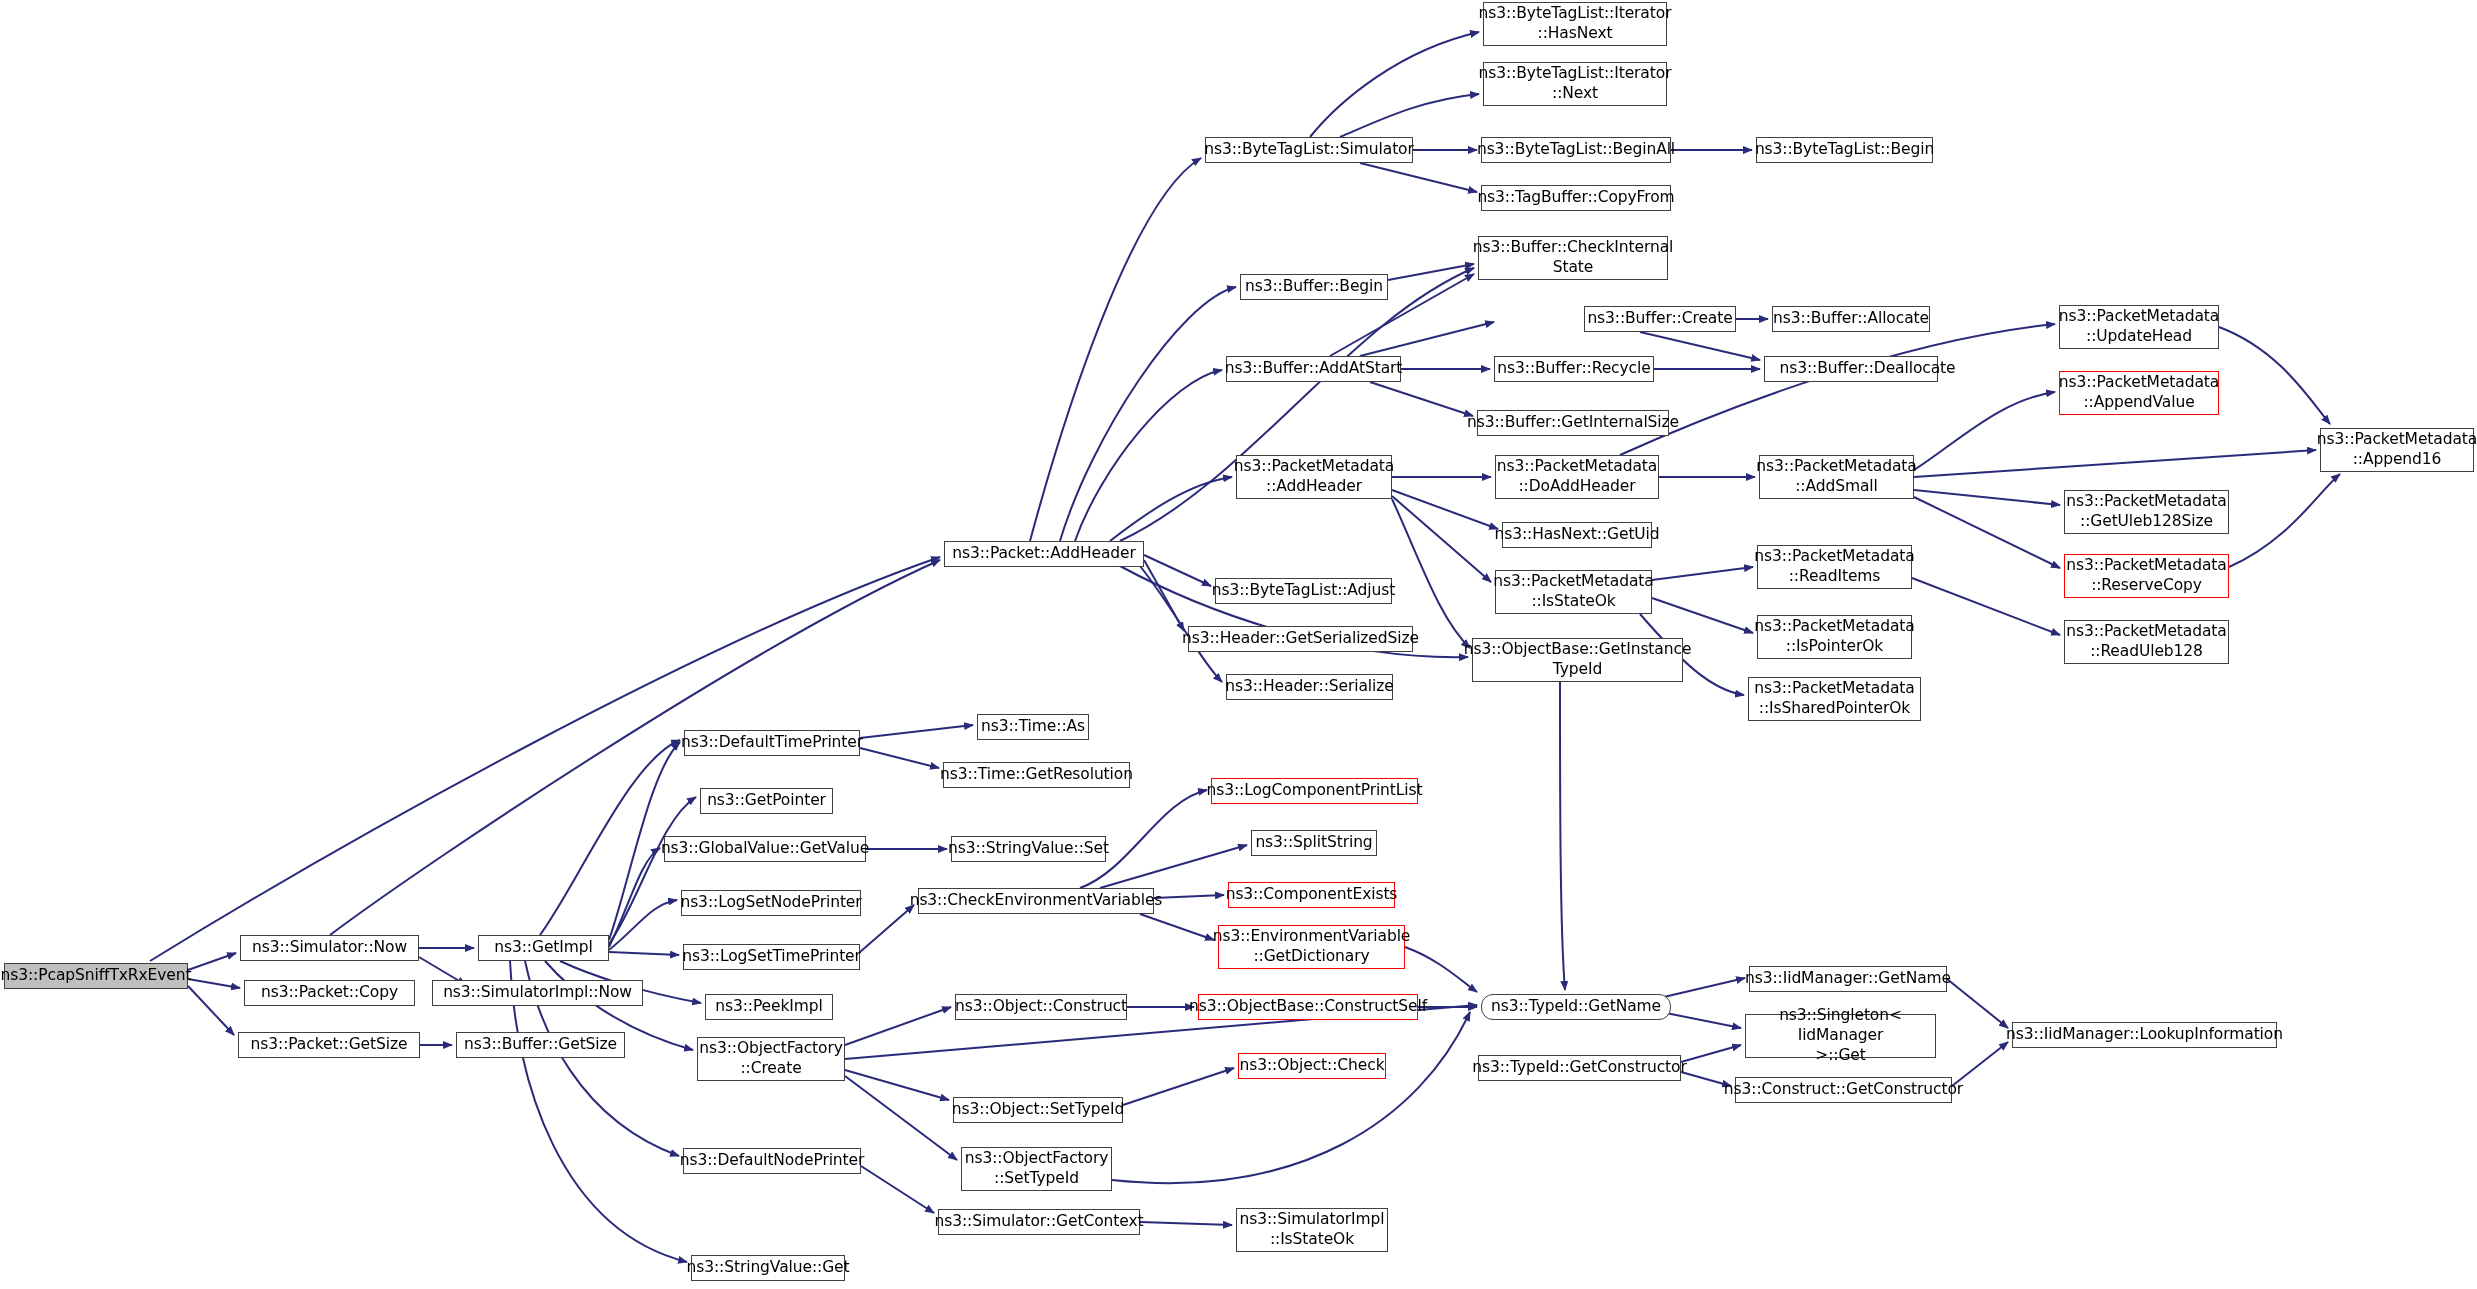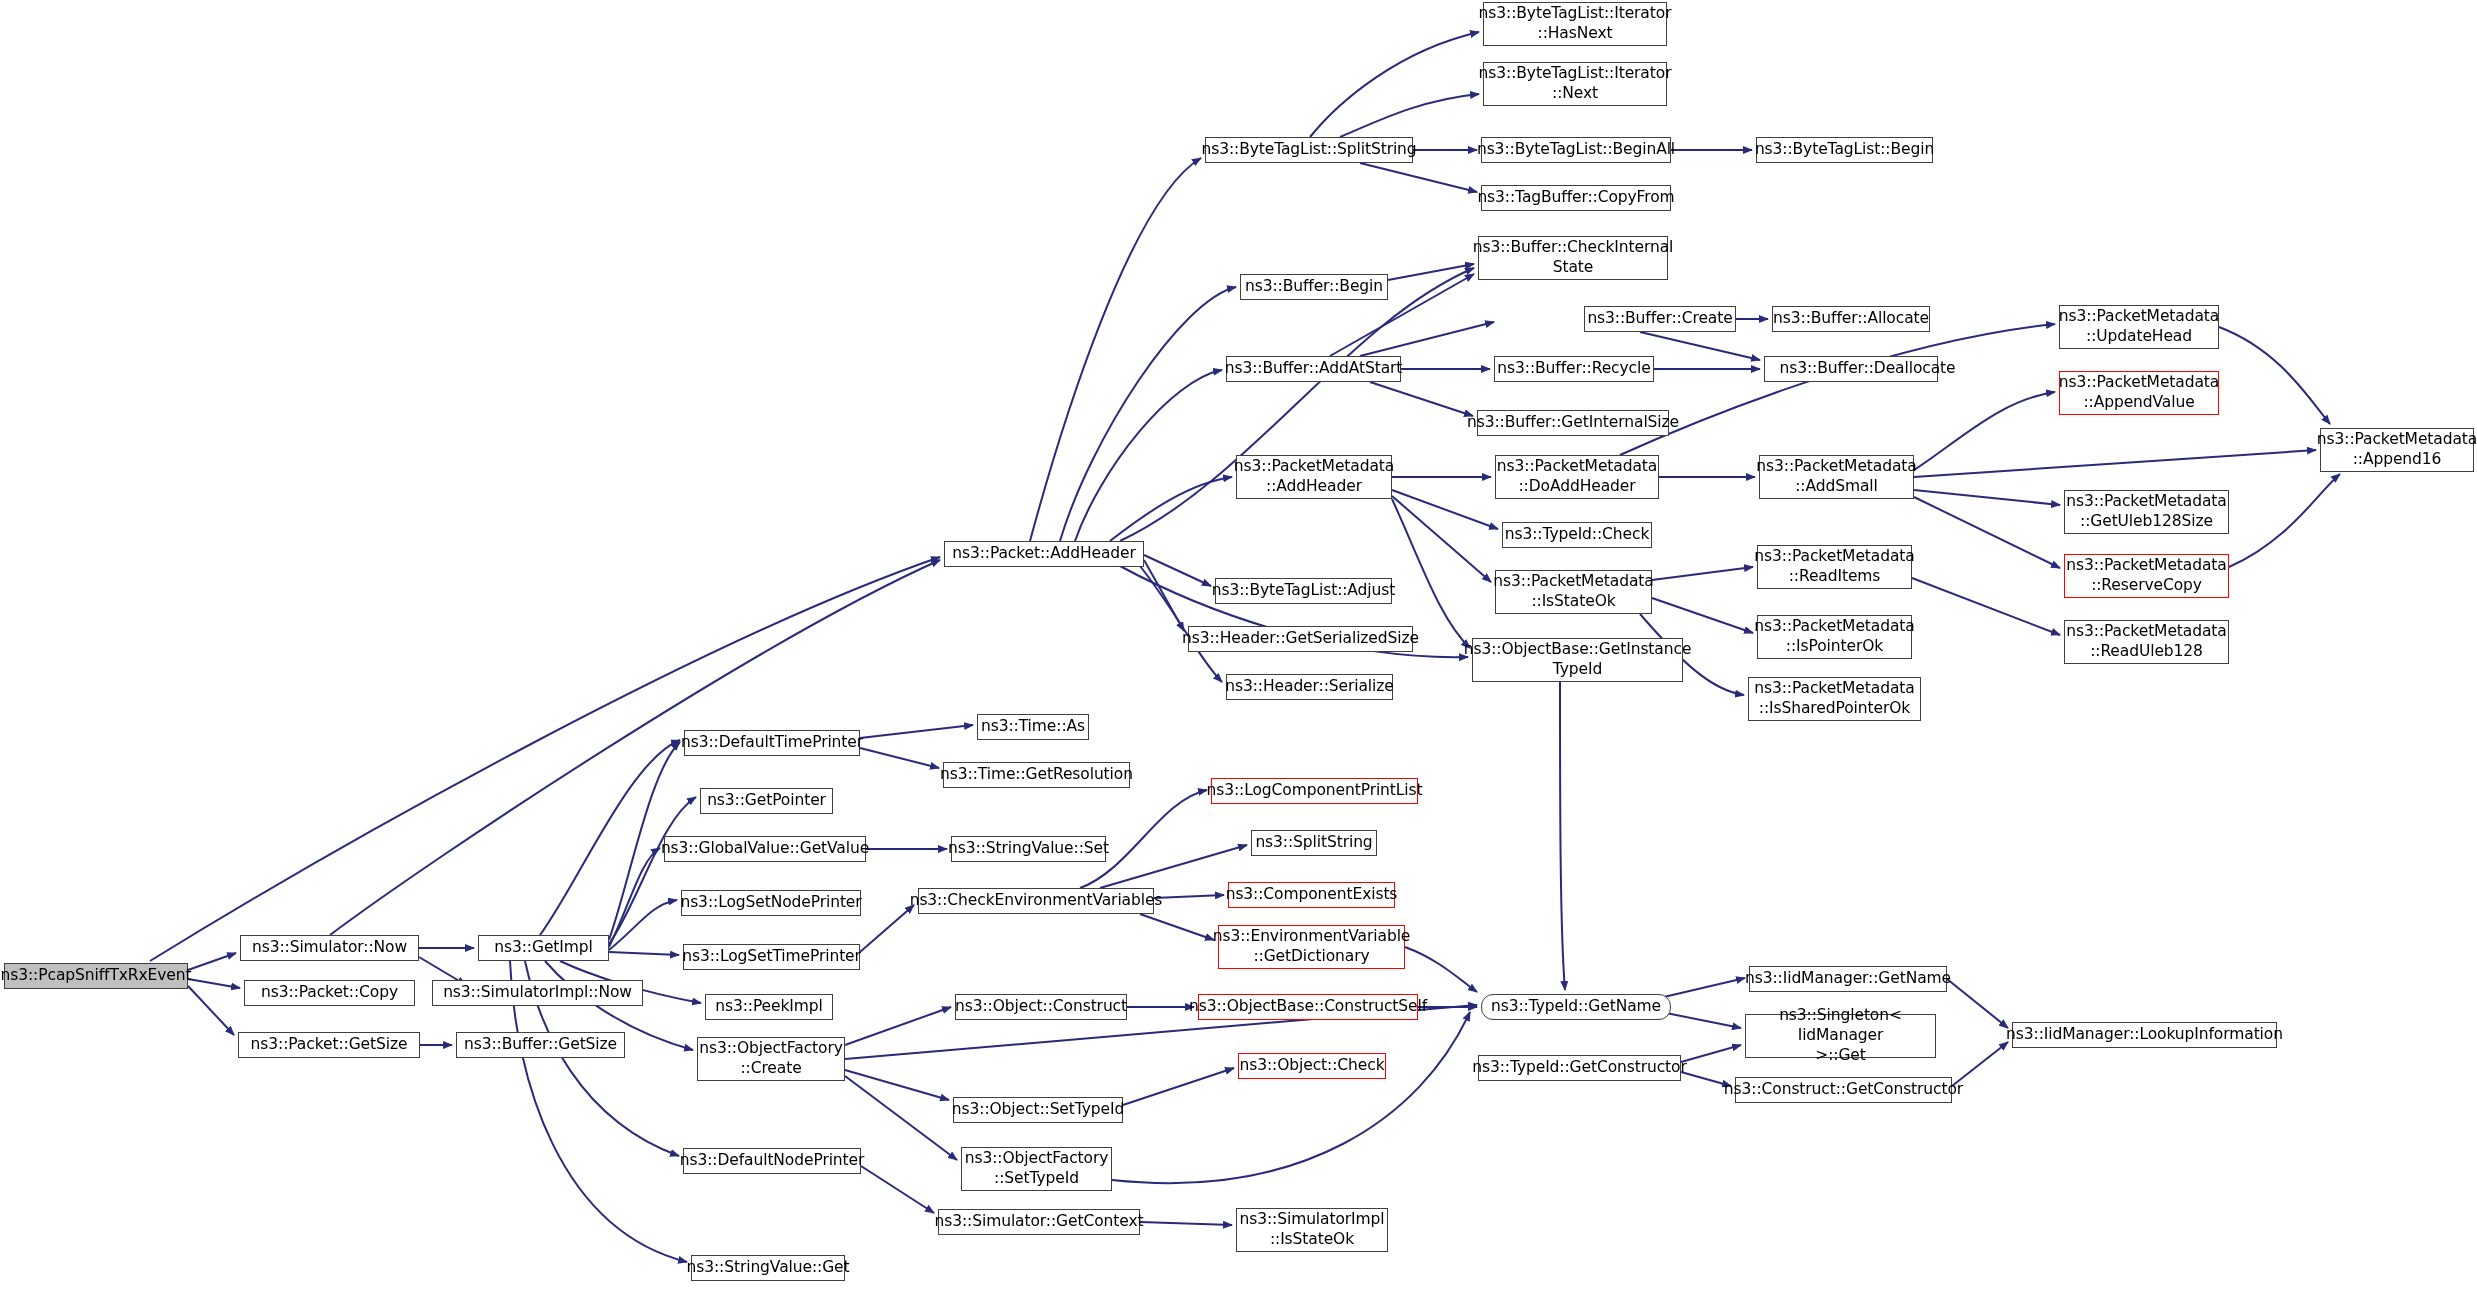--- a/index.html
+++ b/index.html
@@ -110,21 +110,21 @@
   </svg>
   <div id="node-layer">
       <div class="node seed" style="left: 4px; top: 963px; width: 184px; height: 26px;">ns3::PcapSniffTxRxEvent</div>
       <div class="node" style="left: 240px; top: 935px; width: 179px; height: 26px;">ns3::Simulator::Now</div>
       <div class="node" style="left: 244px; top: 980px; width: 171px; height: 26px;">ns3::Packet::Copy</div>
       <div class="node" style="left: 238px; top: 1032px; width: 182px; height: 26px;">ns3::Packet::GetSize</div>
       <div class="node" style="left: 456px; top: 1032px; width: 169px; height: 26px;">ns3::Buffer::GetSize</div>
       <div class="node" style="left: 478px; top: 935px; width: 131px; height: 26px;">ns3::GetImpl</div>
       <div class="node" style="left: 432px; top: 980px; width: 211px; height: 26px;">ns3::SimulatorImpl::Now</div>
       <div class="node" style="left: 944px; top: 541px; width: 200px; height: 26px;">ns3::Packet::AddHeader</div>
-      <div class="node" style="left: 1205px; top: 137px; width: 208px; height: 26px;">ns3::ByteTagList::SplitString</div>
+      <div class="node" style="left: 1205px; top: 137px; width: 208px; height: 26px;">ns3::ByteTagList::Simulator</div>
       <div class="node" style="left: 1483px; top: 2px; width: 184px; height: 44px;">ns3::ByteTagList::Iterator
 ::HasNext</div>
       <div class="node" style="left: 1483px; top: 62px; width: 184px; height: 44px;">ns3::ByteTagList::Iterator
 ::Next</div>
       <div class="node" style="left: 1481px; top: 137px; width: 190px; height: 26px;">ns3::ByteTagList::BeginAll</div>
       <div class="node" style="left: 1756px; top: 137px; width: 177px; height: 26px;">ns3::ByteTagList::Begin</div>
       <div class="node" style="left: 1481px; top: 185px; width: 190px; height: 26px;">ns3::TagBuffer::CopyFrom</div>
       <div class="node" style="left: 1240px; top: 274px; width: 148px; height: 26px;">ns3::Buffer::Begin</div>
       <div class="node" style="left: 1478px; top: 236px; width: 190px; height: 44px;">ns3::Buffer::CheckInternal
 State</div>
@@ -145,21 +145,21 @@
       <div class="node red" style="left: 2059px; top: 371px; width: 160px; height: 44px;">ns3::PacketMetadata
 ::AppendValue</div>
       <div class="node" style="left: 2064px; top: 490px; width: 165px; height: 44px;">ns3::PacketMetadata
 ::GetUleb128Size</div>
       <div class="node red" style="left: 2064px; top: 554px; width: 165px; height: 44px;">ns3::PacketMetadata
 ::ReserveCopy</div>
       <div class="node" style="left: 2064px; top: 620px; width: 165px; height: 44px;">ns3::PacketMetadata
 ::ReadUleb128</div>
       <div class="node" style="left: 2320px; top: 428px; width: 154px; height: 44px;">ns3::PacketMetadata
 ::Append16</div>
-      <div class="node" style="left: 1502px; top: 522px; width: 150px; height: 26px;">ns3::TypeId::Check</div>
+      <div class="node" style="left: 1502px; top: 522px; width: 150px; height: 26px;">ns3::HasNext::GetUid</div>
       <div class="node" style="left: 1495px; top: 570px; width: 157px; height: 44px;">ns3::PacketMetadata
 ::IsStateOk</div>
       <div class="node" style="left: 1757px; top: 545px; width: 155px; height: 44px;">ns3::PacketMetadata
 ::ReadItems</div>
       <div class="node" style="left: 1757px; top: 615px; width: 155px; height: 44px;">ns3::PacketMetadata
 ::IsPointerOk</div>
       <div class="node" style="left: 1748px; top: 677px; width: 173px; height: 44px;">ns3::PacketMetadata
 ::IsSharedPointerOk</div>
       <div class="node" style="left: 1215px; top: 578px; width: 177px; height: 26px;">ns3::ByteTagList::Adjust</div>
       <div class="node" style="left: 1188px; top: 626px; width: 225px; height: 26px;">ns3::Header::GetSerializedSize</div>

